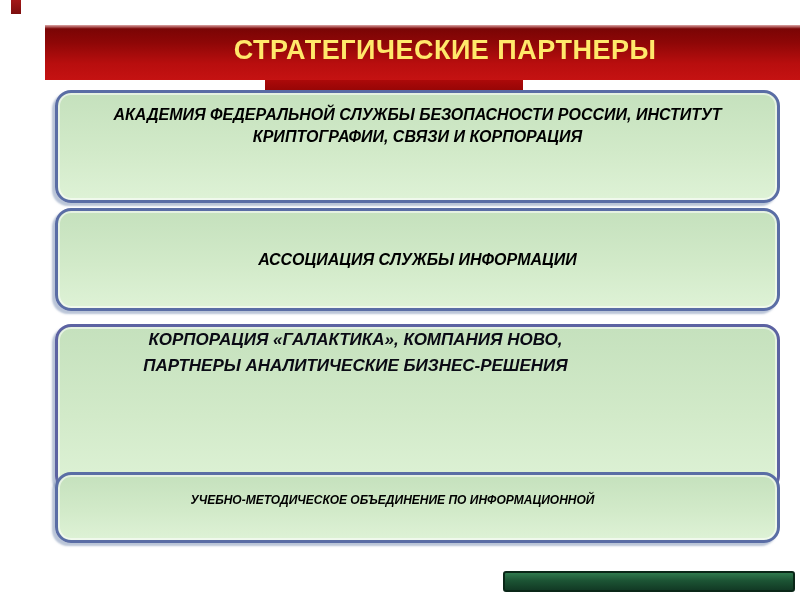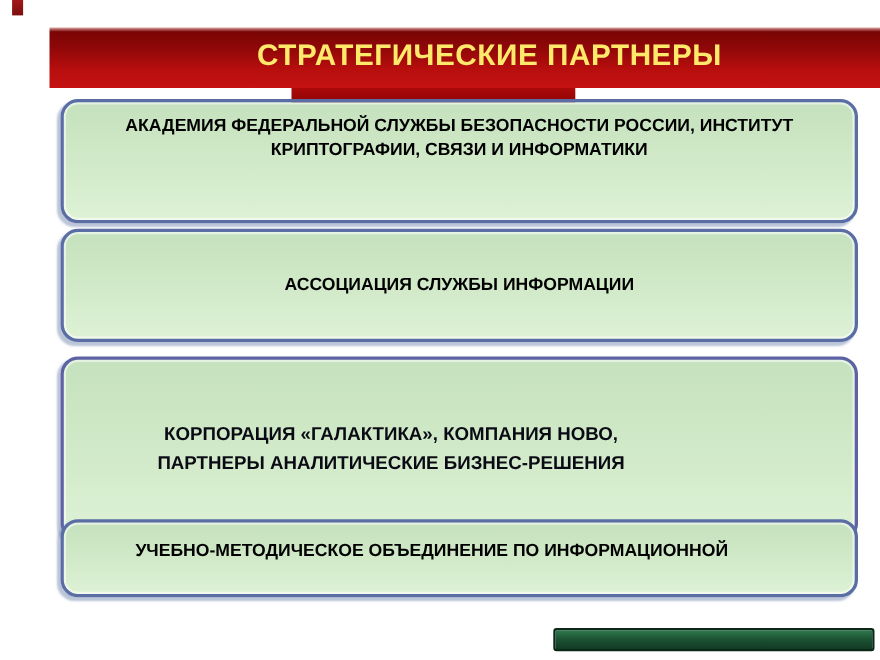--- a/index.html
+++ b/index.html
@@ -30,27 +30,27 @@
   }
   
   .pbox{
     position:absolute;left:55px;width:725px;box-sizing:border-box;
     border:3px solid #5a6da5;border-radius:16px;
     background:linear-gradient(180deg,#c5e1bd 0%,#d2eac9 55%,#def2d6 100%);
     box-shadow:-3px 3px 2px rgba(128,148,182,0.55), inset 0 0 0 2px rgba(255,255,255,0.55);
     color:#000000;font-weight:bold;text-align:center;
     z-index:3;
   }
-  .pbox .line{display:block;}
+  .pbox .line{display:block;font-style:italic;}
   .box1{top:90px;height:113px;font-size:16px;line-height:22px;padding-top:11px;}
   .box2{top:208px;height:103px;font-size:16px;display:flex;align-items:center;justify-content:center;}
   .box3{top:324px;height:168px;font-size:17px;line-height:26px;color:#0a0a14;
-        display:flex;flex-direction:column;align-items:center;justify-content:center;
+        display:flex;flex-direction:column;align-items:center;justify-content:flex-start;
         padding-right:124px;border-color:#5c62a2;}
-  .box4{top:472px;height:71px;font-size:16px;line-height:19px;padding-top:16px;padding-right:50px;}
+  .box4{top:472px;height:71px;font-size:12px;line-height:19px;padding-top:16px;padding-right:50px;}
   
   .footer-bar{
     position:absolute;left:503px;top:571px;width:292px;height:21px;box-sizing:border-box;
     background:linear-gradient(180deg,#2f7a4e 0%,#1c5434 45%,#123a25 100%);
     border:2px solid #0a2718;border-radius:3px;
   }
 </style>
 </head>
 <body>
 
@@ -58,21 +58,21 @@
 
   <div class="accent-square"></div>
 
   <div class="banner">
     <span class="banner-title">СТРАТЕГИЧЕСКИЕ ПАРТНЕРЫ</span>
   </div>
   <div class="banner-tab"></div>
 
   <div class="pbox box1">
     <span class="line">АКАДЕМИЯ ФЕДЕРАЛЬНОЙ СЛУЖБЫ БЕЗОПАСНОСТИ РОССИИ, ИНСТИТУТ</span>
-    <span class="line">КРИПТОГРАФИИ, СВЯЗИ И ИНФОРМАТИКИ</span>
+    <span class="line">КРИПТОГРАФИИ, СВЯЗИ И КОРПОРАЦИЯ</span>
   </div>
 
   <div class="pbox box2">
     <span class="line">АССОЦИАЦИЯ СЛУЖБЫ ИНФОРМАЦИИ</span>
   </div>
 
   <div class="pbox box3">
     <span class="line">КОРПОРАЦИЯ «ГАЛАКТИКА», КОМПАНИЯ НОВО,</span>
     <span class="line">ПАРТНЕРЫ АНАЛИТИЧЕСКИЕ БИЗНЕС-РЕШЕНИЯ</span>
   </div>

